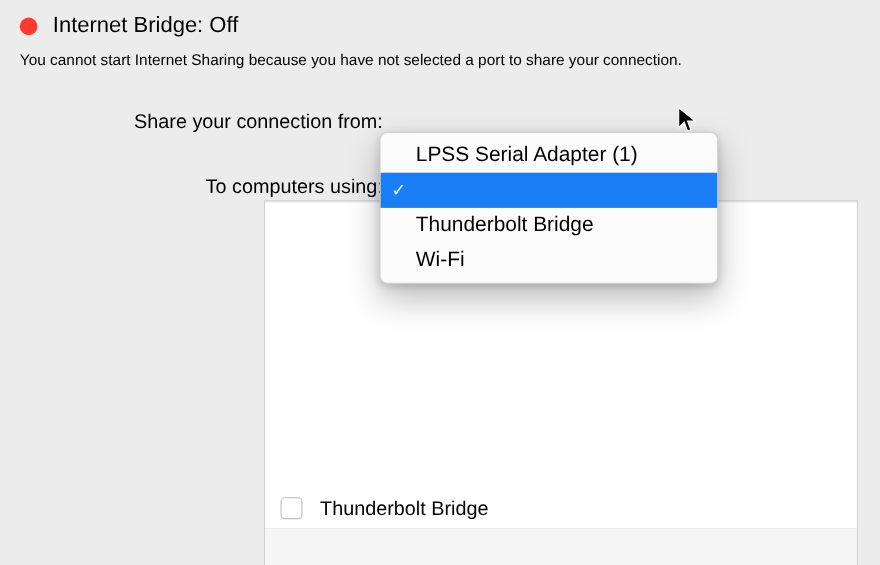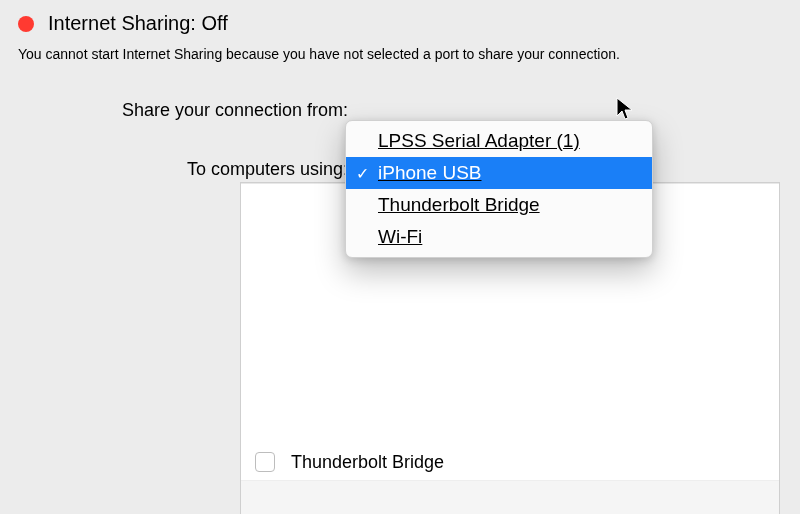--- a/index.html
+++ b/index.html
@@ -82,21 +82,20 @@
       position: absolute;
       left: 345px;
       top: 120px;
       width: 308px;
       background: #fbfbfb;
       border: 1px solid #d0d0d0;
       border-radius: 7px;
       box-shadow: 0 14px 30px rgba(0,0,0,0.25), 0 2px 8px rgba(0,0,0,0.15);
       padding: 4px 0;
       z-index: 20;
-      text-decoration: underline;
     }
     .menu-item {
       height: 32px;
       display: flex;
       align-items: center;
       font-size: 19px;
       padding: 0 18px 0 32px;
       position: relative;
       color: #000;
       cursor: default;
@@ -117,21 +116,21 @@
       z-index: 30;
       pointer-events: none;
     }
     .cursor svg { display:block; }
   </style>
 </head>
 <body>
 
 <div class="header-row">
   <div class="status-dot"></div>
-  <div class="title">Internet Sharing: Off</div>
+  <div class="title">Internet Bridge: Off</div>
 </div>
 <div class="explain">You cannot start Internet Sharing because you have not selected a port to share your connection.</div>
 
 <div class="form-area">
 
   <div class="form-row">
     <div class="label-col">Share your connection from:</div>
   </div>
 
   <div class="form-row" style="margin-top:22px;">
@@ -152,21 +151,20 @@
 
   </div>
 </div>
 
 <div class="popup">
   <div class="menu-item">
     <span>LPSS Serial Adapter (1)</span>
   </div>
   <div class="menu-item selected">
     <span class="checkmark">✓</span>
-    <span>iPhone USB</span>
   </div>
   <div class="menu-item">
     <span>Thunderbolt Bridge</span>
   </div>
   <div class="menu-item">
     <span>Wi-Fi</span>
   </div>
 </div>
 
 <div class="cursor">

